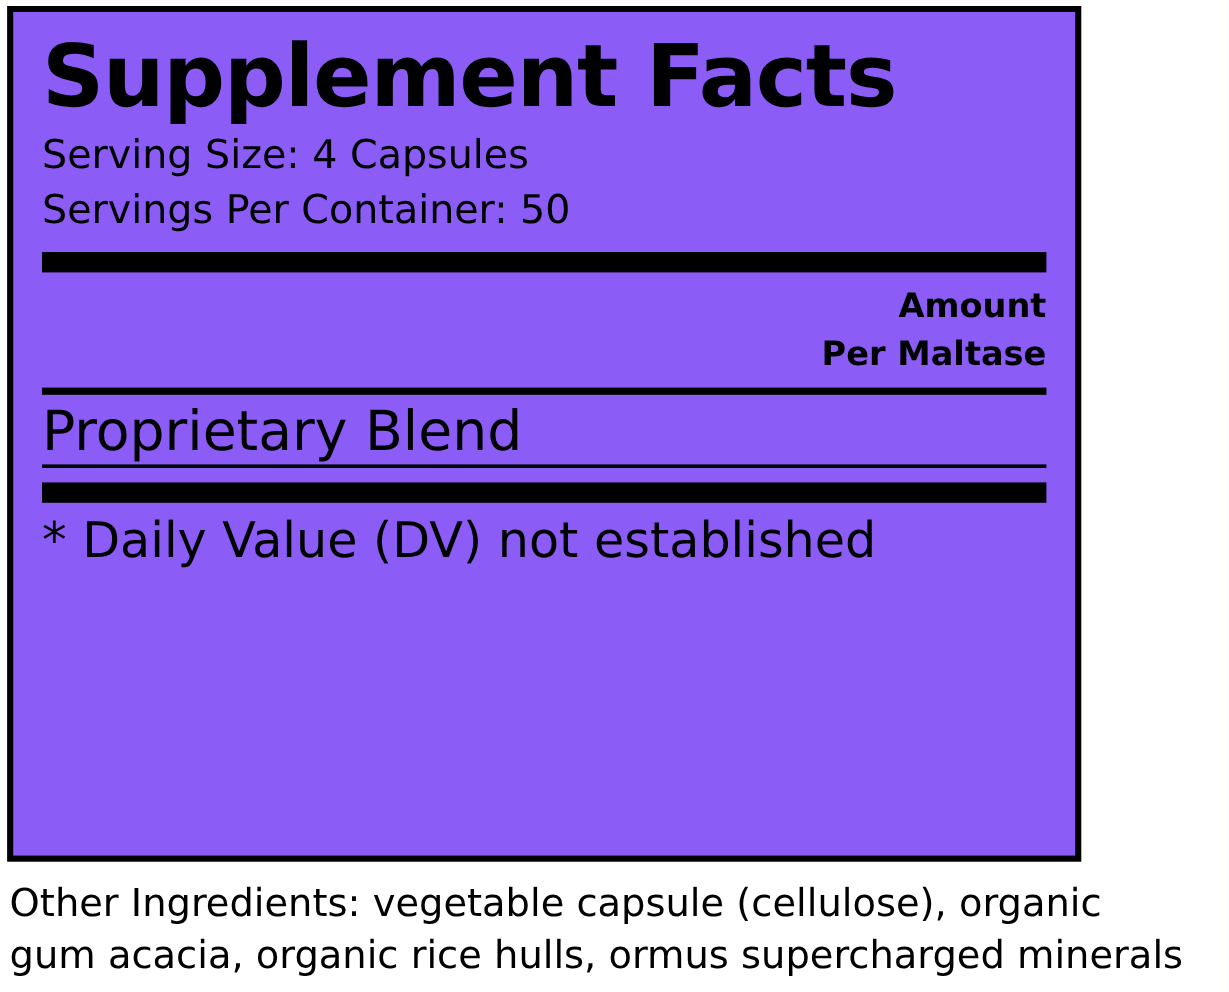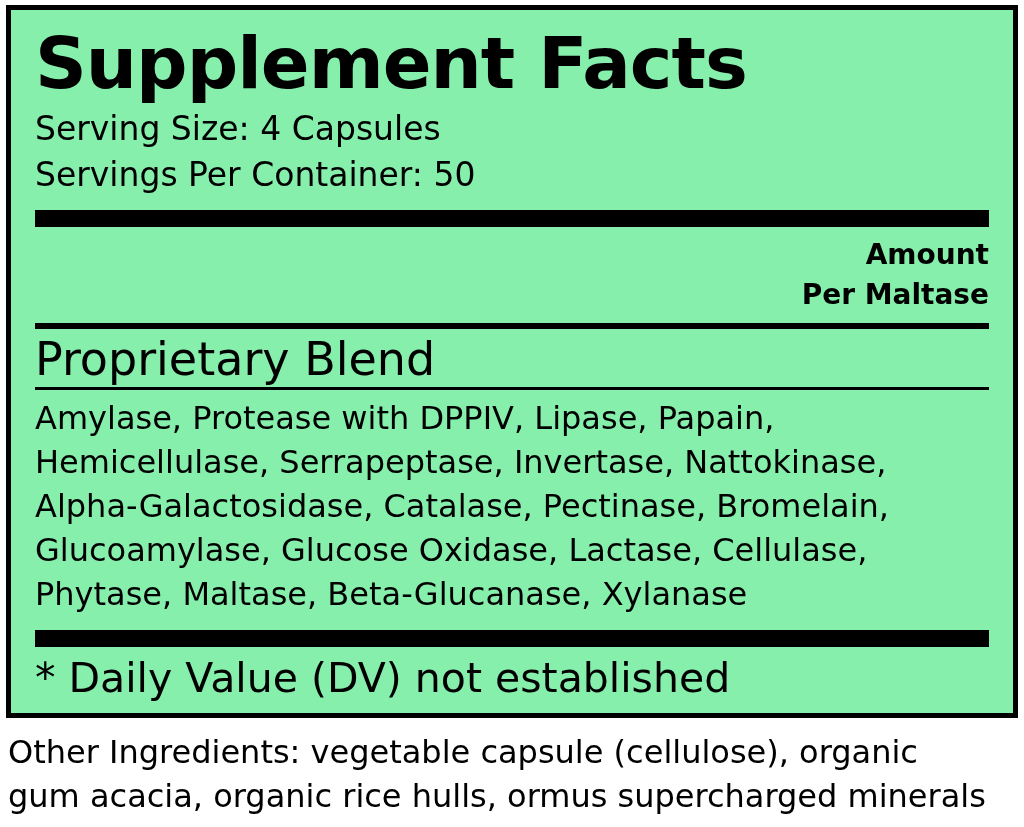--- a/index.html
+++ b/index.html
@@ -20,25 +20,25 @@
     width: 1024px;
     height: 827px;
     box-sizing: border-box;
   }
 
   
   .panel {
     position: absolute;
     left: 6px;
     top: 5px;
-    width: 1012px;
+    width: 895px;
     height: 713px;
     box-sizing: border-box;
     border: 5px solid #000000;
-    background: #86efac;
+    background: #8b5cf6;
   }
 
   .panel-inner {
     padding: 14px 24px 0 24px;
   }
 
   .title {
     font-weight: 700;
     font-size: 72px;
     line-height: 78px;
@@ -140,21 +140,20 @@
       </div>
 
       <div class="rule-medium"></div>
 
       <div class="blend-row">
         <span class="blend-name">Proprietary Blend</span>
       </div>
 
       <div class="rule-thin"></div>
 
-      <div class="ingredients">Amylase, Protease with DPPIV, Lipase, Papain, Hemicellulase, Serrapeptase, Invertase, Nattokinase, Alpha-Galactosidase, Catalase, Pectinase, Bromelain, Glucoamylase, Glucose Oxidase, Lactase, Cellulase, Phytase, Maltase, Beta-Glucanase, Xylanase</div>
 
       <div class="rule-thick"></div>
 
       <div class="dv-note">* Daily Value (DV) not established</div>
 
     </div>
   </div>
 
   <div class="other-ingredients">Other Ingredients: vegetable capsule (cellulose), organic gum acacia, organic rice hulls, ormus supercharged minerals</div>
 

